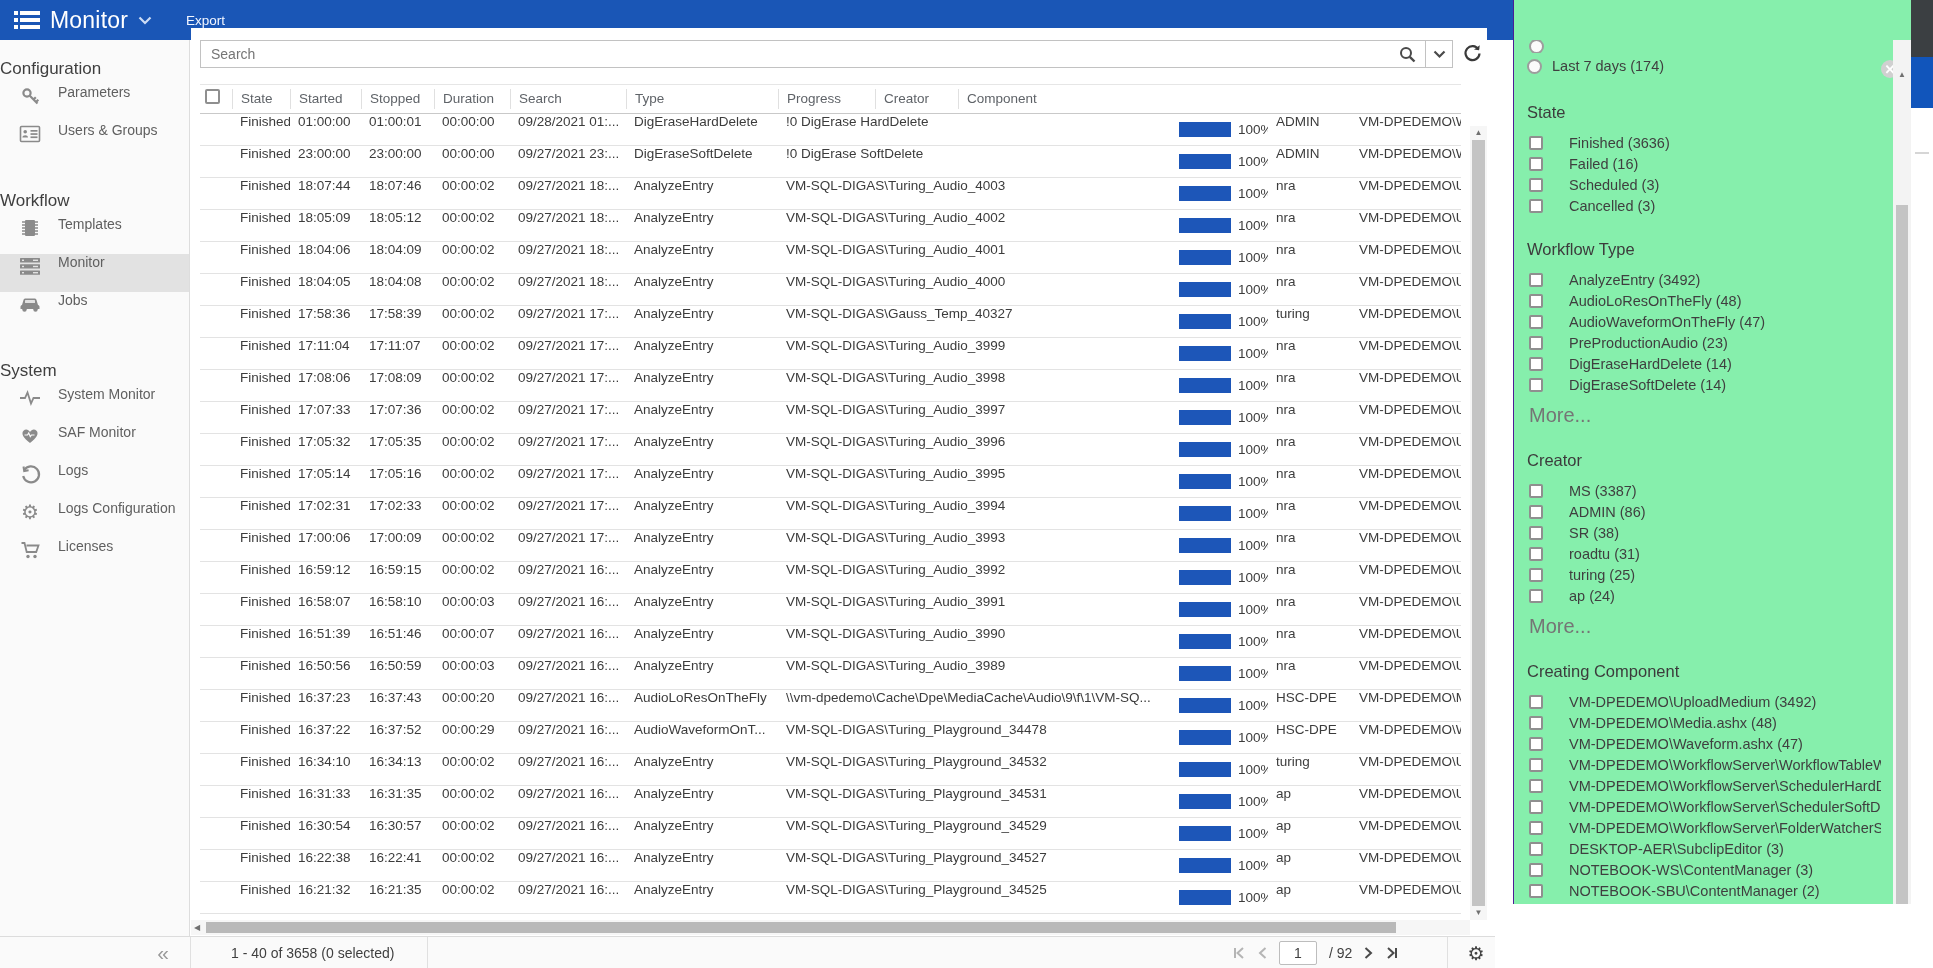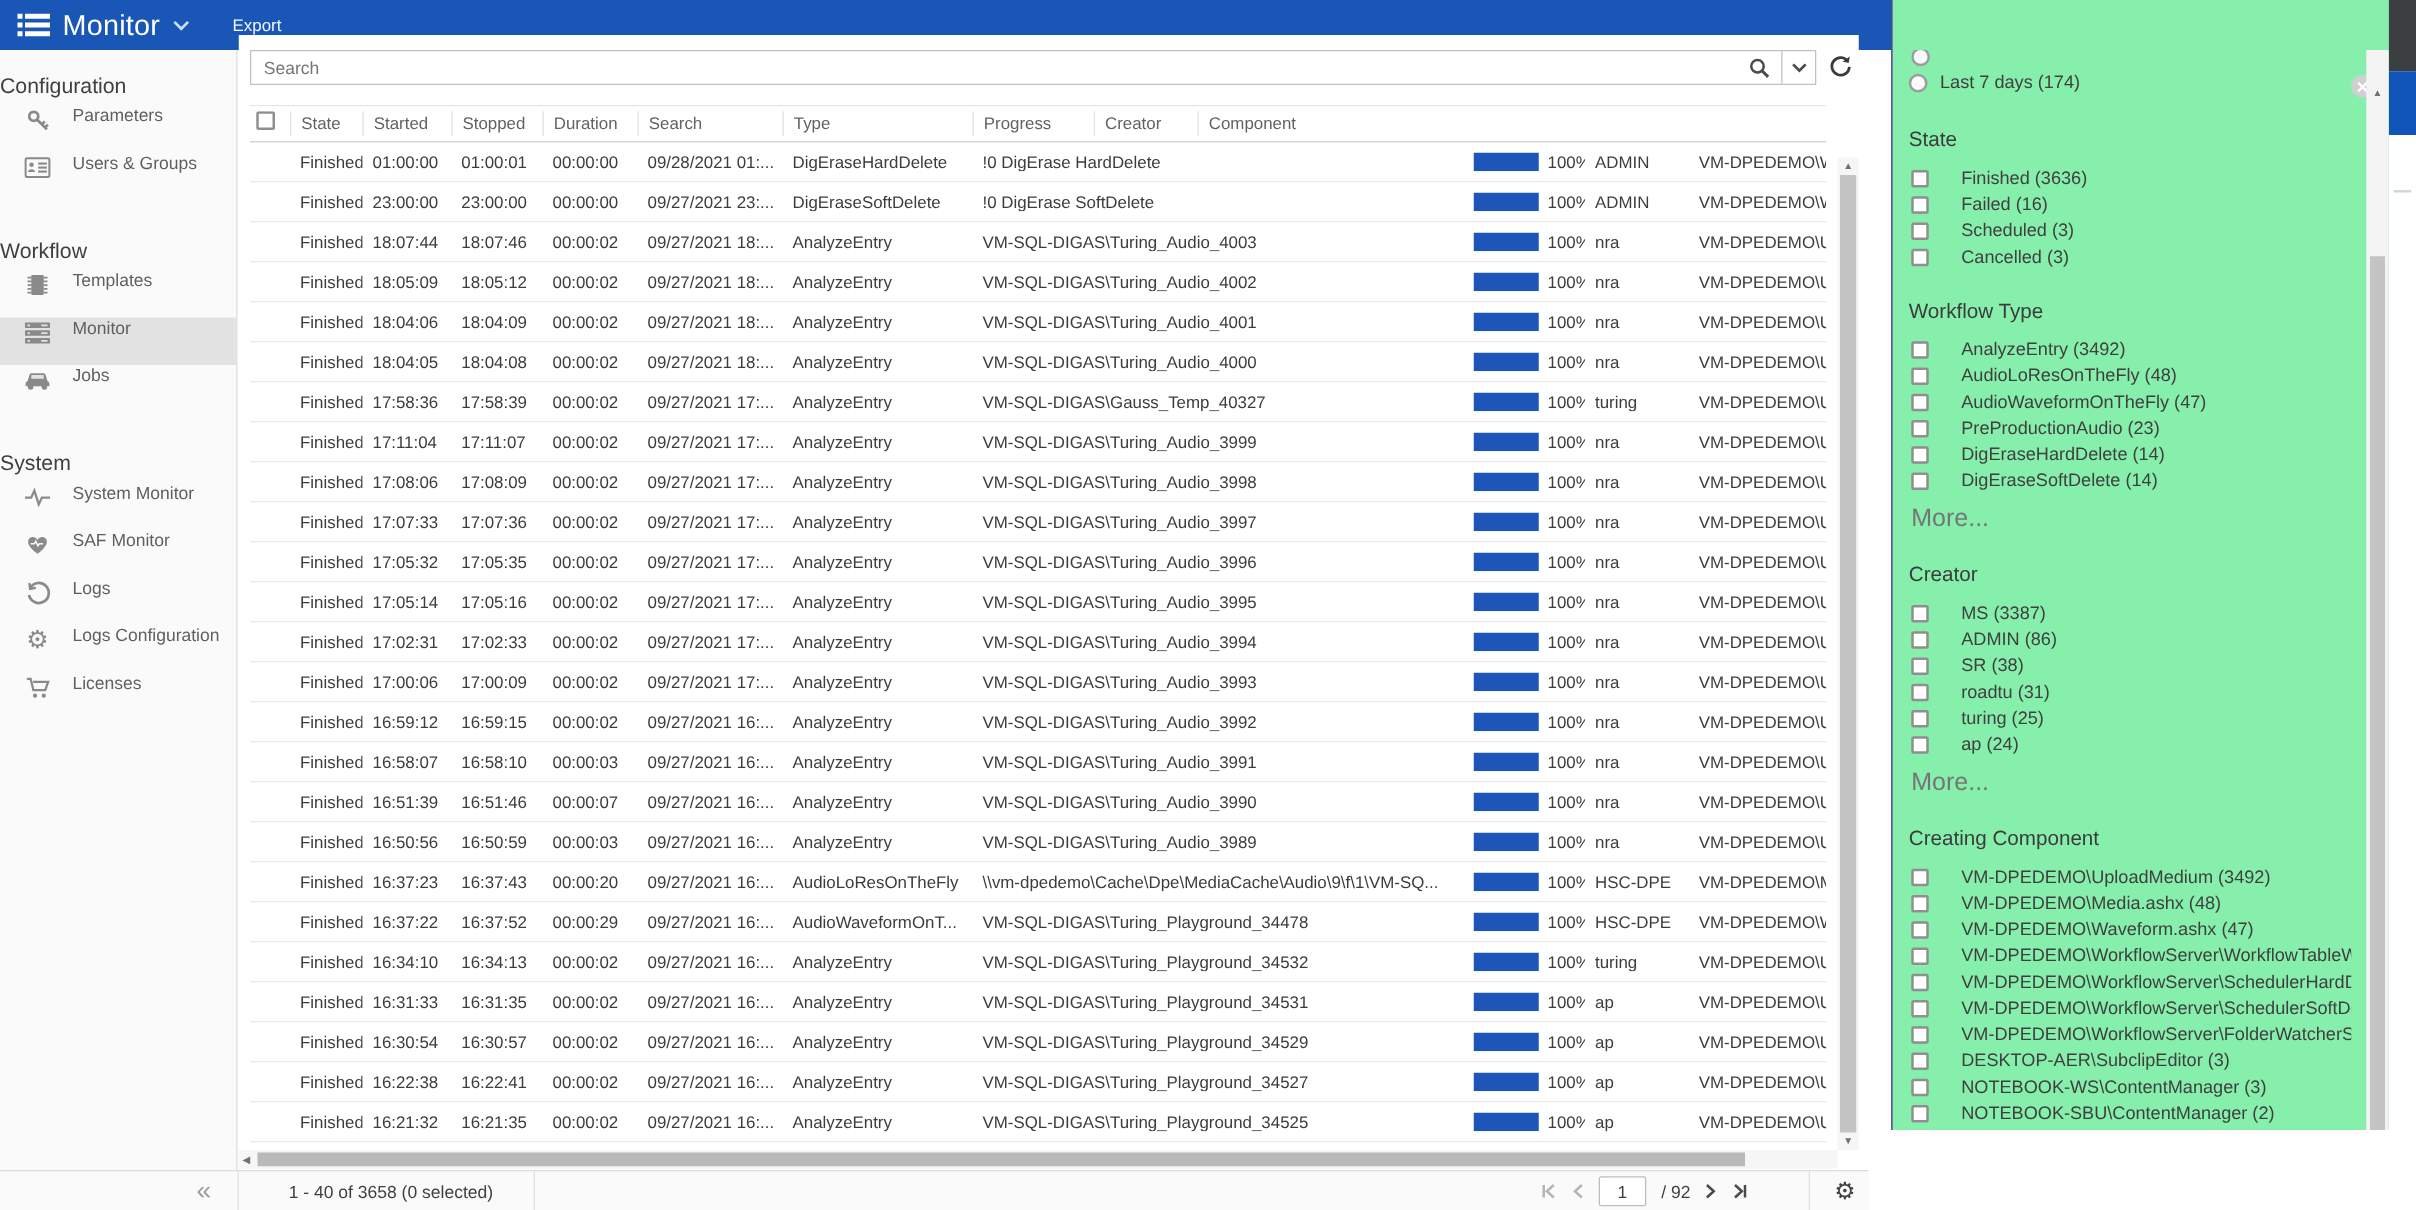--- a/index.html
+++ b/index.html
@@ -43,21 +43,21 @@
   .search-input::placeholder{color:#757575;opacity:1}
   .search-btn{width:36px;height:100%;display:flex;align-items:center;justify-content:center;cursor:pointer}
   .search-divider{width:1px;height:100%;background:#c2c2c2}
   .chev-btn{width:26px;height:100%;display:flex;align-items:center;justify-content:center;cursor:pointer}
   .refresh-btn{position:absolute;left:1272px;top:16px;cursor:pointer}
 
   .thead{position:absolute;left:9px;top:56px;width:1261px;height:30px;display:flex;align-items:center;border-top:1px solid #e6e6e6;border-bottom:1px solid #c9c9c9;color:#5f6368;font-size:13.5px}
   .th{padding-left:8px;white-space:nowrap;overflow:hidden;height:20px;line-height:20px;border-left:1px solid #e0e0e0}
   .th:first-child,.th.no-sep{border-left:none}
   .tbody{position:absolute;left:9px;top:86px;width:1261px;height:800px;overflow:hidden}
-  .tr{display:flex;align-items:center;height:32px;border-bottom:1px solid #e3e3e3;font-size:13.5px;color:#3c3c3c;background:#fff}
+  .tr{display:flex;height:32px;border-bottom:1px solid #e3e3e3;font-size:13.5px;color:#3c3c3c;background:#fff}
   .td{padding-left:8px;white-space:nowrap;overflow:hidden}
   .c-cb{width:32px;padding-left:0}
   .c-state{width:58px}
   .c-started{width:71px}
   .c-stopped{width:73px}
   .c-dur{width:76px}
   .c-created{width:116px}
   .c-type{width:152px}
   .c-title{width:393px}
   .c-prog{width:97px;display:flex;align-items:center}

